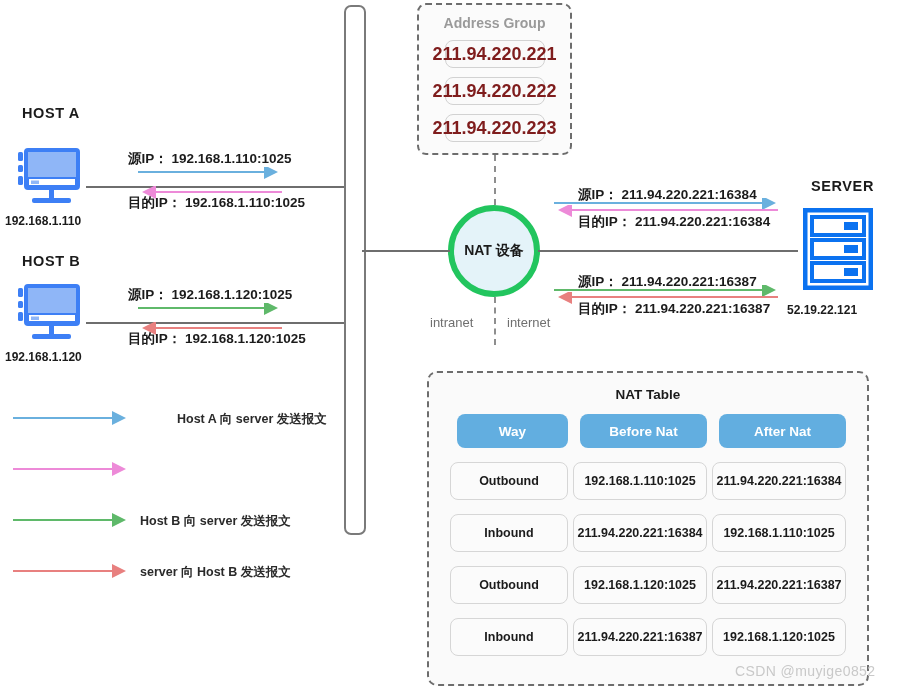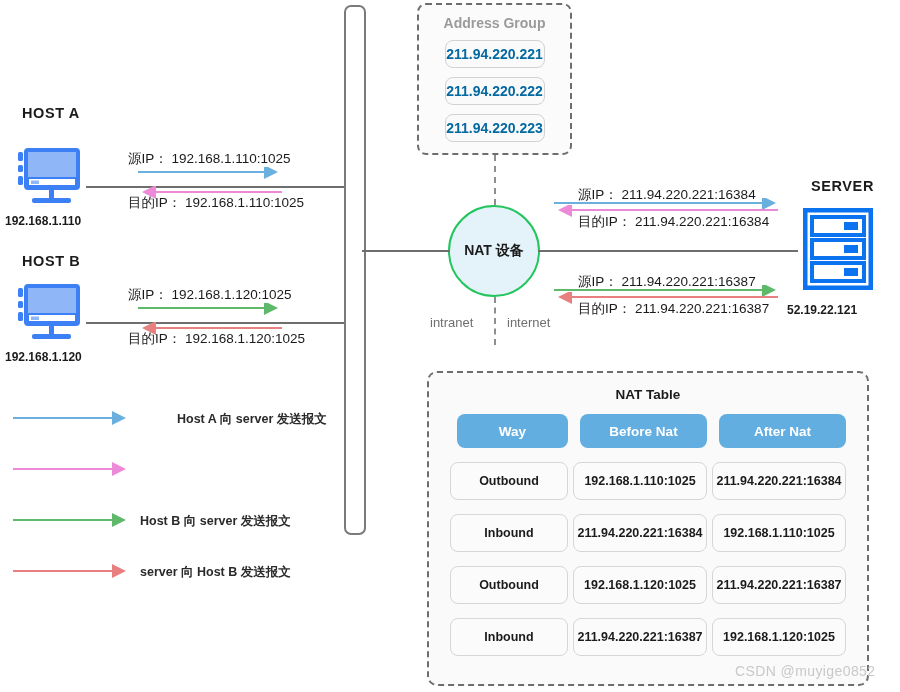--- a/index.html
+++ b/index.html
@@ -28,21 +28,21 @@
     white-space: nowrap;
   }
   .host-ip {
     font-size: 12px;
     font-weight: bold;
     color: #1b1b1b;
     white-space: nowrap;
   }
   .flow-label {
     font-size: 13.5px;
-    font-weight: normal;
+    font-weight: bold;
     color: #1b1b1b;
     white-space: nowrap;
   }
   .legend-label {
     font-size: 12.5px;
     font-weight: bold;
     color: #2a2a2a;
     white-space: nowrap;
   }
   .zone-label {
@@ -69,21 +69,21 @@
 
   
   .server-icon { width: 70px; height: 82px; }
 
   
   .nat-circle {
     width: 92px;
     height: 92px;
     border-radius: 50%;
     background: #e4f3f9;
-    border: 2px solid #22c55e;
+    border: 6px solid #22c55e;
     display: flex;
     align-items: center;
     justify-content: center;
     font-size: 14px;
     font-weight: bold;
     color: #1b1b1b;
     box-sizing: border-box;
   }
 
   
@@ -109,23 +109,23 @@
   .addr-pill {
     margin: 9px auto 8px auto;
     width: 100px;
     height: 28px;
     border: 1.6px solid #d2d2d2;
     border-radius: 8px;
     background: #fafafa;
     display: flex;
     align-items: center;
     justify-content: center;
-    font-size: 14px;
-    font-weight: bold;
-    color: #0369a1;
+    font-size: 18px;
+    font-weight: bold;
+    color: #7f1d1d;
     box-sizing: border-box;
   }
 
   
   .nat-table-box {
     border: 2.5px dashed #6d6d6d;
     border-radius: 10px;
     background: #fafafa;
     box-sizing: border-box;
   }

